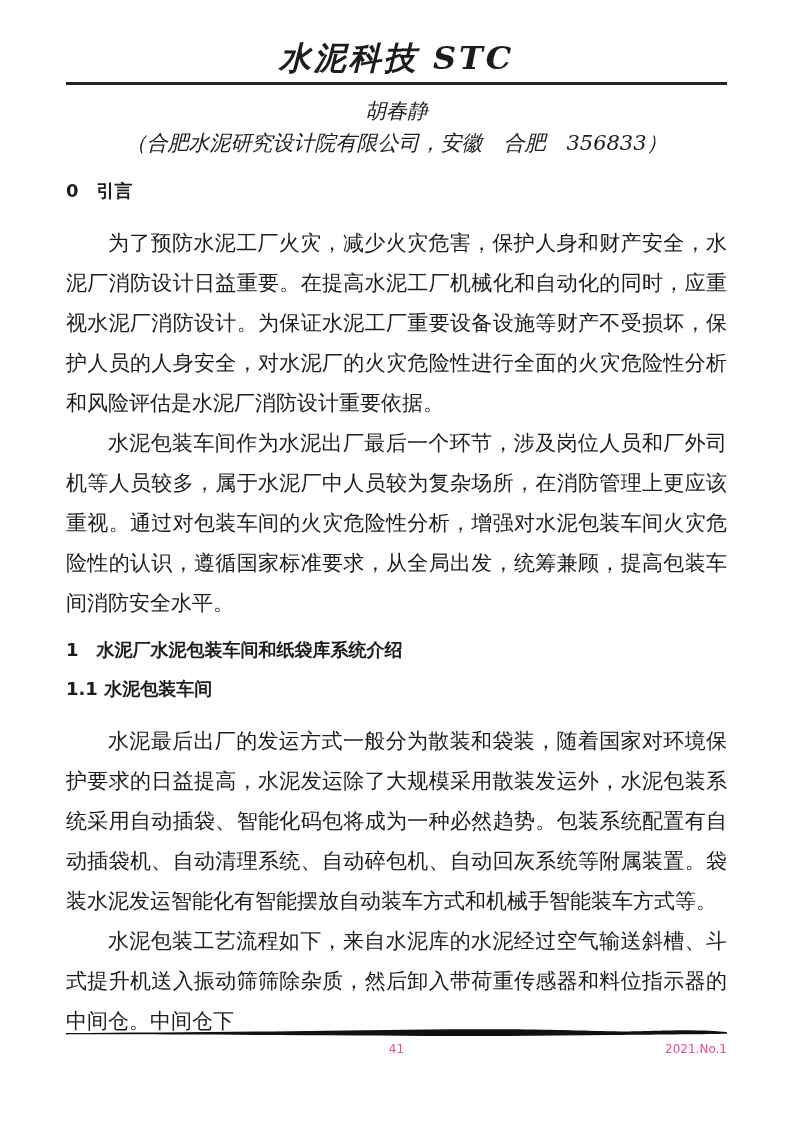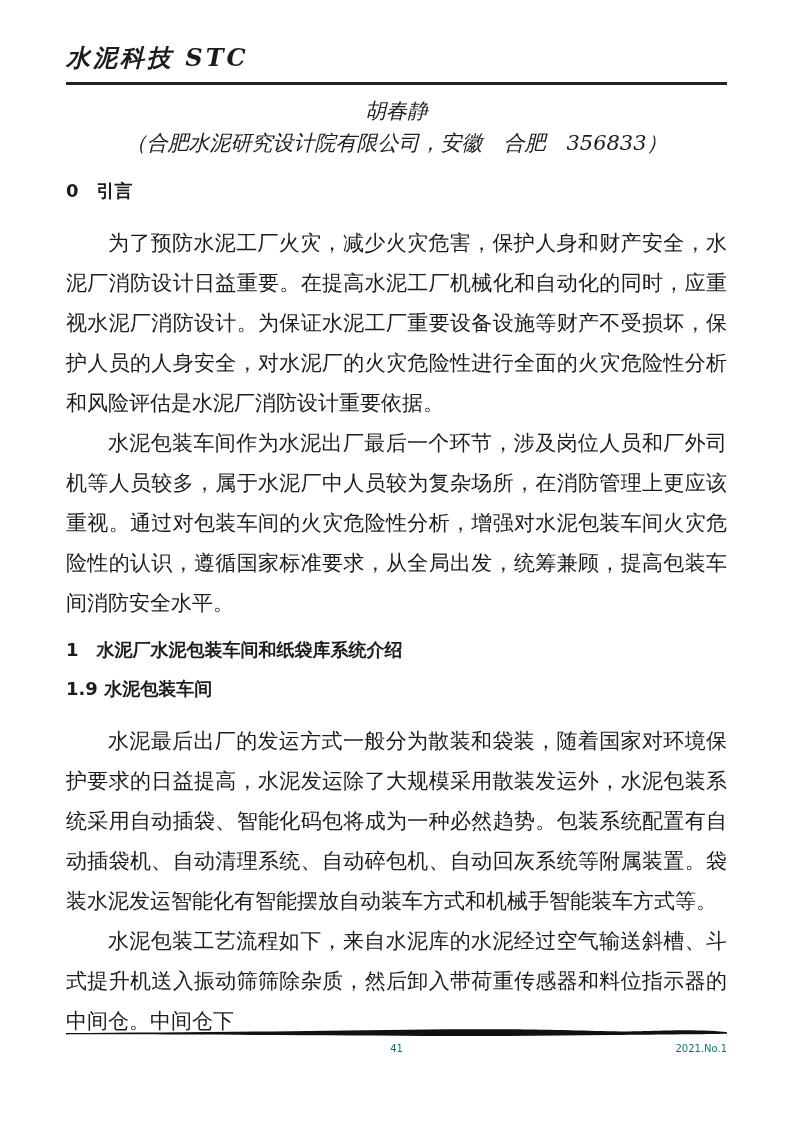--- a/index.html
+++ b/index.html
@@ -12,22 +12,22 @@
     color: #1c1c1c;
     font-family: "DejaVu Serif", "Liberation Serif", serif;
     overflow: hidden;
     box-sizing: border-box;
   }
   .content { padding: 0 66px; }
 
   
   .journal-title {
     padding-top: 42px;
-    text-align: left;
-    font-size: 24px;
+    text-align: center;
+    font-size: 32px;
     line-height: 32px;
     font-style: italic;
     font-weight: bold;
     letter-spacing: 3px;
     font-family: "DejaVu Serif", "Liberation Serif", serif;
   }
   .header-rule {
     margin-top: 8px;
     height: 3px;
     background: #242424;
@@ -86,23 +86,23 @@
     left: 66px;
     right: 66px;
     top: 1028px;
   }
   .footer-rule-svg { display: block; width: 100%; height: 10px; }
   .footer-row {
     position: relative;
     margin-top: 2px;
     height: 18px;
     font-family: "DejaVu Sans", "Liberation Sans", sans-serif;
-    font-size: 10px;
+    font-size: 12px;
     line-height: 18px;
-    color: #0f766e;
+    color: #ec4899;
   }
   .page-number {
     position: absolute;
     left: 50%;
     transform: translateX(-50%);
   }
   .issue-number {
     position: absolute;
     right: 0;
   }
@@ -122,21 +122,21 @@
     <div class="affiliation">（合肥水泥研究设计院有限公司，安徽　合肥　356833）</div>
 
     <h2 class="section-heading h-intro">0　引言</h2>
 
     <p class="body-para p-first">为了预防水泥工厂火灾，减少火灾危害，保护人身和财产安全，水泥厂消防设计日益重要。在提高水泥工厂机械化和自动化的同时，应重视水泥厂消防设计。为保证水泥工厂重要设备设施等财产不受损坏，保护人员的人身安全，对水泥厂的火灾危险性进行全面的火灾危险性分析和风险评估是水泥厂消防设计重要依据。</p>
 
     <p class="body-para">水泥包装车间作为水泥出厂最后一个环节，涉及岗位人员和厂外司机等人员较多，属于水泥厂中人员较为复杂场所，在消防管理上更应该重视。通过对包装车间的火灾危险性分析，增强对水泥包装车间火灾危险性的认识，遵循国家标准要求，从全局出发，统筹兼顾，提高包装车间消防安全水平。</p>
 
     <h2 class="section-heading h-sec1">1　水泥厂水泥包装车间和纸袋库系统介绍</h2>
 
-    <h3 class="section-heading h-sub11">1.9 水泥包装车间</h3>
+    <h3 class="section-heading h-sub11">1.1 水泥包装车间</h3>
 
     <p class="body-para p-first">水泥最后出厂的发运方式一般分为散装和袋装，随着国家对环境保护要求的日益提高，水泥发运除了大规模采用散装发运外，水泥包装系统采用自动插袋、智能化码包将成为一种必然趋势。包装系统配置有自动插袋机、自动清理系统、自动碎包机、自动回灰系统等附属装置。袋装水泥发运智能化有智能摆放自动装车方式和机械手智能装车方式等。</p>
 
     <p class="body-para">水泥包装工艺流程如下，来自水泥库的水泥经过空气输送斜槽、斗式提升机送入振动筛筛除杂质，然后卸入带荷重传感器和料位指示器的中间仓。中间仓下</p>
 
   </div>
 
   <div class="footer">
     <svg class="footer-rule-svg" viewBox="0 0 661 9" preserveAspectRatio="none" aria-hidden="true">
       <path d="M0,4.6

